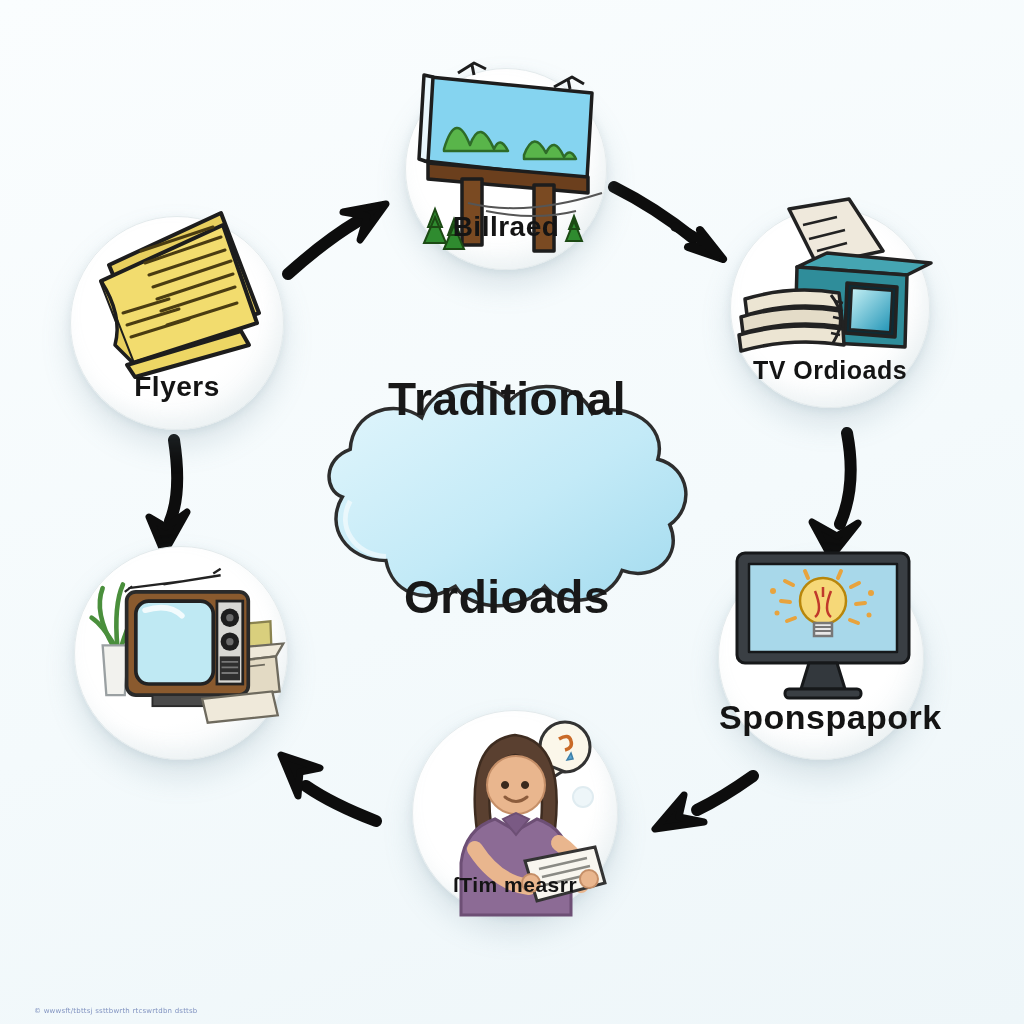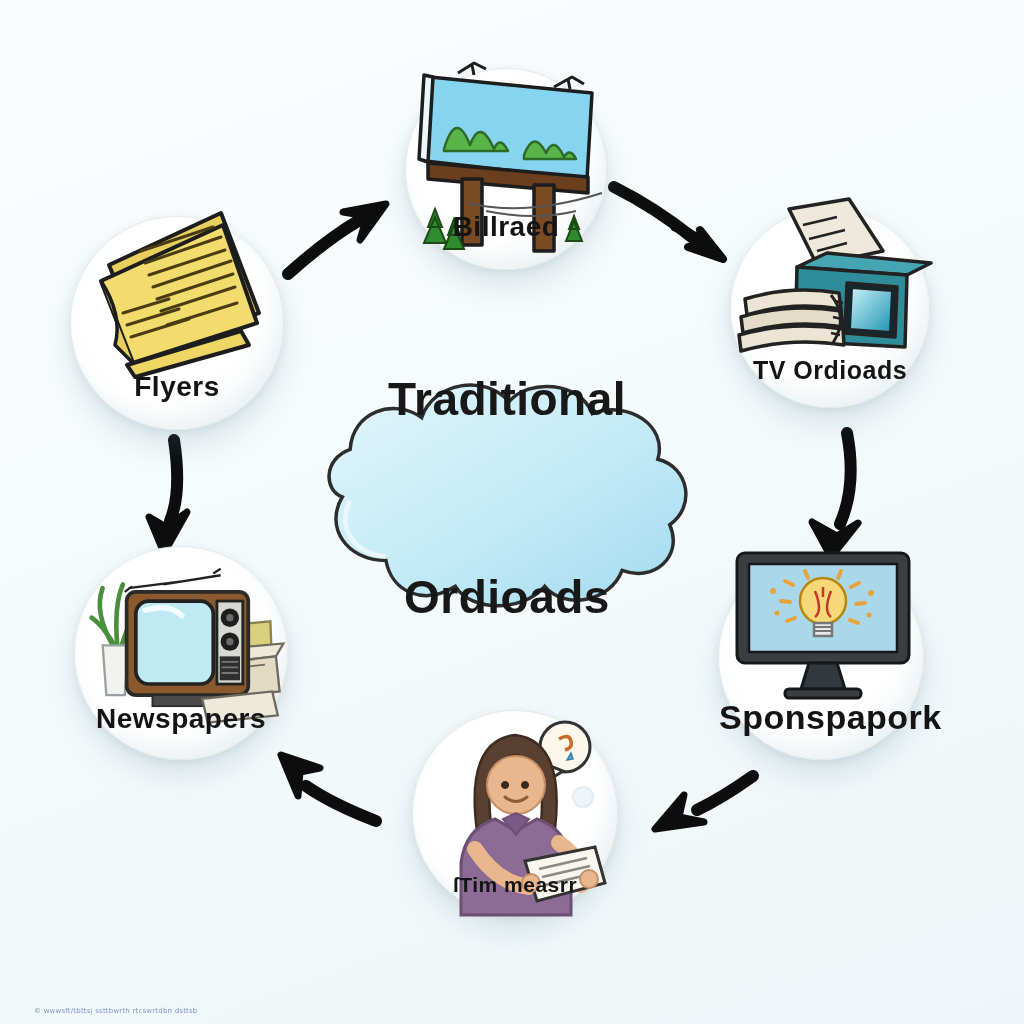--- a/index.html
+++ b/index.html
@@ -236,21 +236,20 @@
         <circle cx="168" cy="72" r="10" fill="#1e1e1e"></circle>
           <circle cx="168" cy="72" r="4" fill="#6b6b6b"></circle>
         <circle cx="168" cy="98" r="10" fill="#1e1e1e"></circle>
           <circle cx="168" cy="98" r="4" fill="#6b6b6b"></circle>
         <rect x="157" y="114" width="22" height="26" fill="#2f2f2f"></rect>
         <path d="M159,120 h18 M159,126 h18 M159,132 h18" stroke="#777" stroke-width="2"></path>
         <rect x="84" y="156" width="72" height="12" fill="#4a4a4a" stroke="#2a2a2a" stroke-width="2"></rect>
         <polygon points="138,160 214,152 220,178 144,186" fill="#efe9da" stroke="#6e6a5e" stroke-width="2.5"></polygon>
       </svg>
     </div>
-    <span class="label" style="bottom:24px;font-size:28px;">Newspapers</span>
   </div>
 
   <div class="node" style="left:70px;top:216px;width:212px;height:212px;">
     <div class="icon">
       <svg width="212" height="212" viewBox="0 0 212 212" style="position:absolute;left:0;top:-22px;">
         <g stroke="#1d1d1d" stroke-width="4" stroke-linejoin="round">
           <polygon points="38,70 150,18 188,118 74,158" fill="#e8cf5e"></polygon>
           <polygon points="30,86 152,30 186,128 62,168" fill="#f2dc6e"></polygon>
           <path d="M30,86 Q52,120 44,150 L62,168" fill="#e8cf5e" stroke-width="3.5"></path>
           <polygon points="56,170 170,136 178,150 64,182" fill="#edd664"></polygon>

